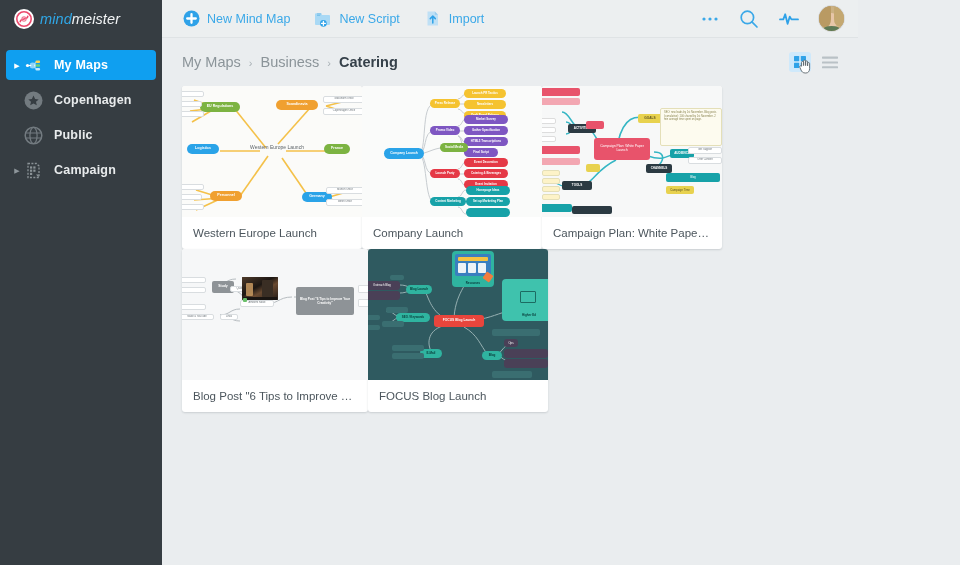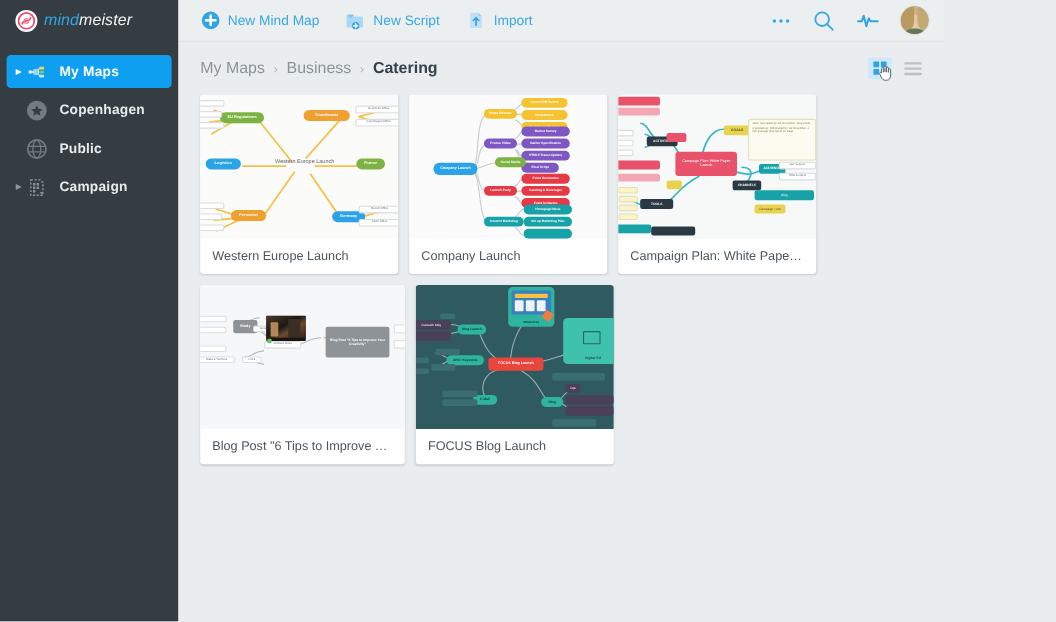--- a/index.html
+++ b/index.html
@@ -104,21 +104,21 @@
   .crumb { font-size: 14.5px; color: #8b9499; cursor: pointer; white-space: nowrap; }
   .crumb.current { color: #36414a; font-weight: bold; cursor: default; }
   .crumb-sep { font-size: 11px; color: #a8b0b5; margin: 0 8px; }
   .view-toggles { margin-left: auto; display: flex; align-items: center; gap: 11px; position: relative; }
   .vt { cursor: pointer; display:flex; align-items:center; justify-content:center; position: relative; }
   .vt.grid { width: 22px; height: 20px; border-radius: 3px; background: #cfe9fb; }
   .cursor-glyph { position: absolute; left: 10px; top: 7px; width: 12px; height: 15px; pointer-events: none; }
 
   
   .grid-wrap { flex: 1; padding: 0 14px 0 20px; overflow: hidden; }
-  .cards { display: flex; flex-wrap: wrap; gap: 10px; }
+  .cards { display: flex; flex-wrap: wrap; }
   .card {
     width: 180px; height: 163px;
     background: #ffffff;
     border-radius: 3px;
     box-shadow: 0 1px 2px rgba(40,50,60,.16);
     overflow: hidden;
     display: flex; flex-direction: column;
     cursor: pointer;
   }
   .card.wide { width: 186px; }

